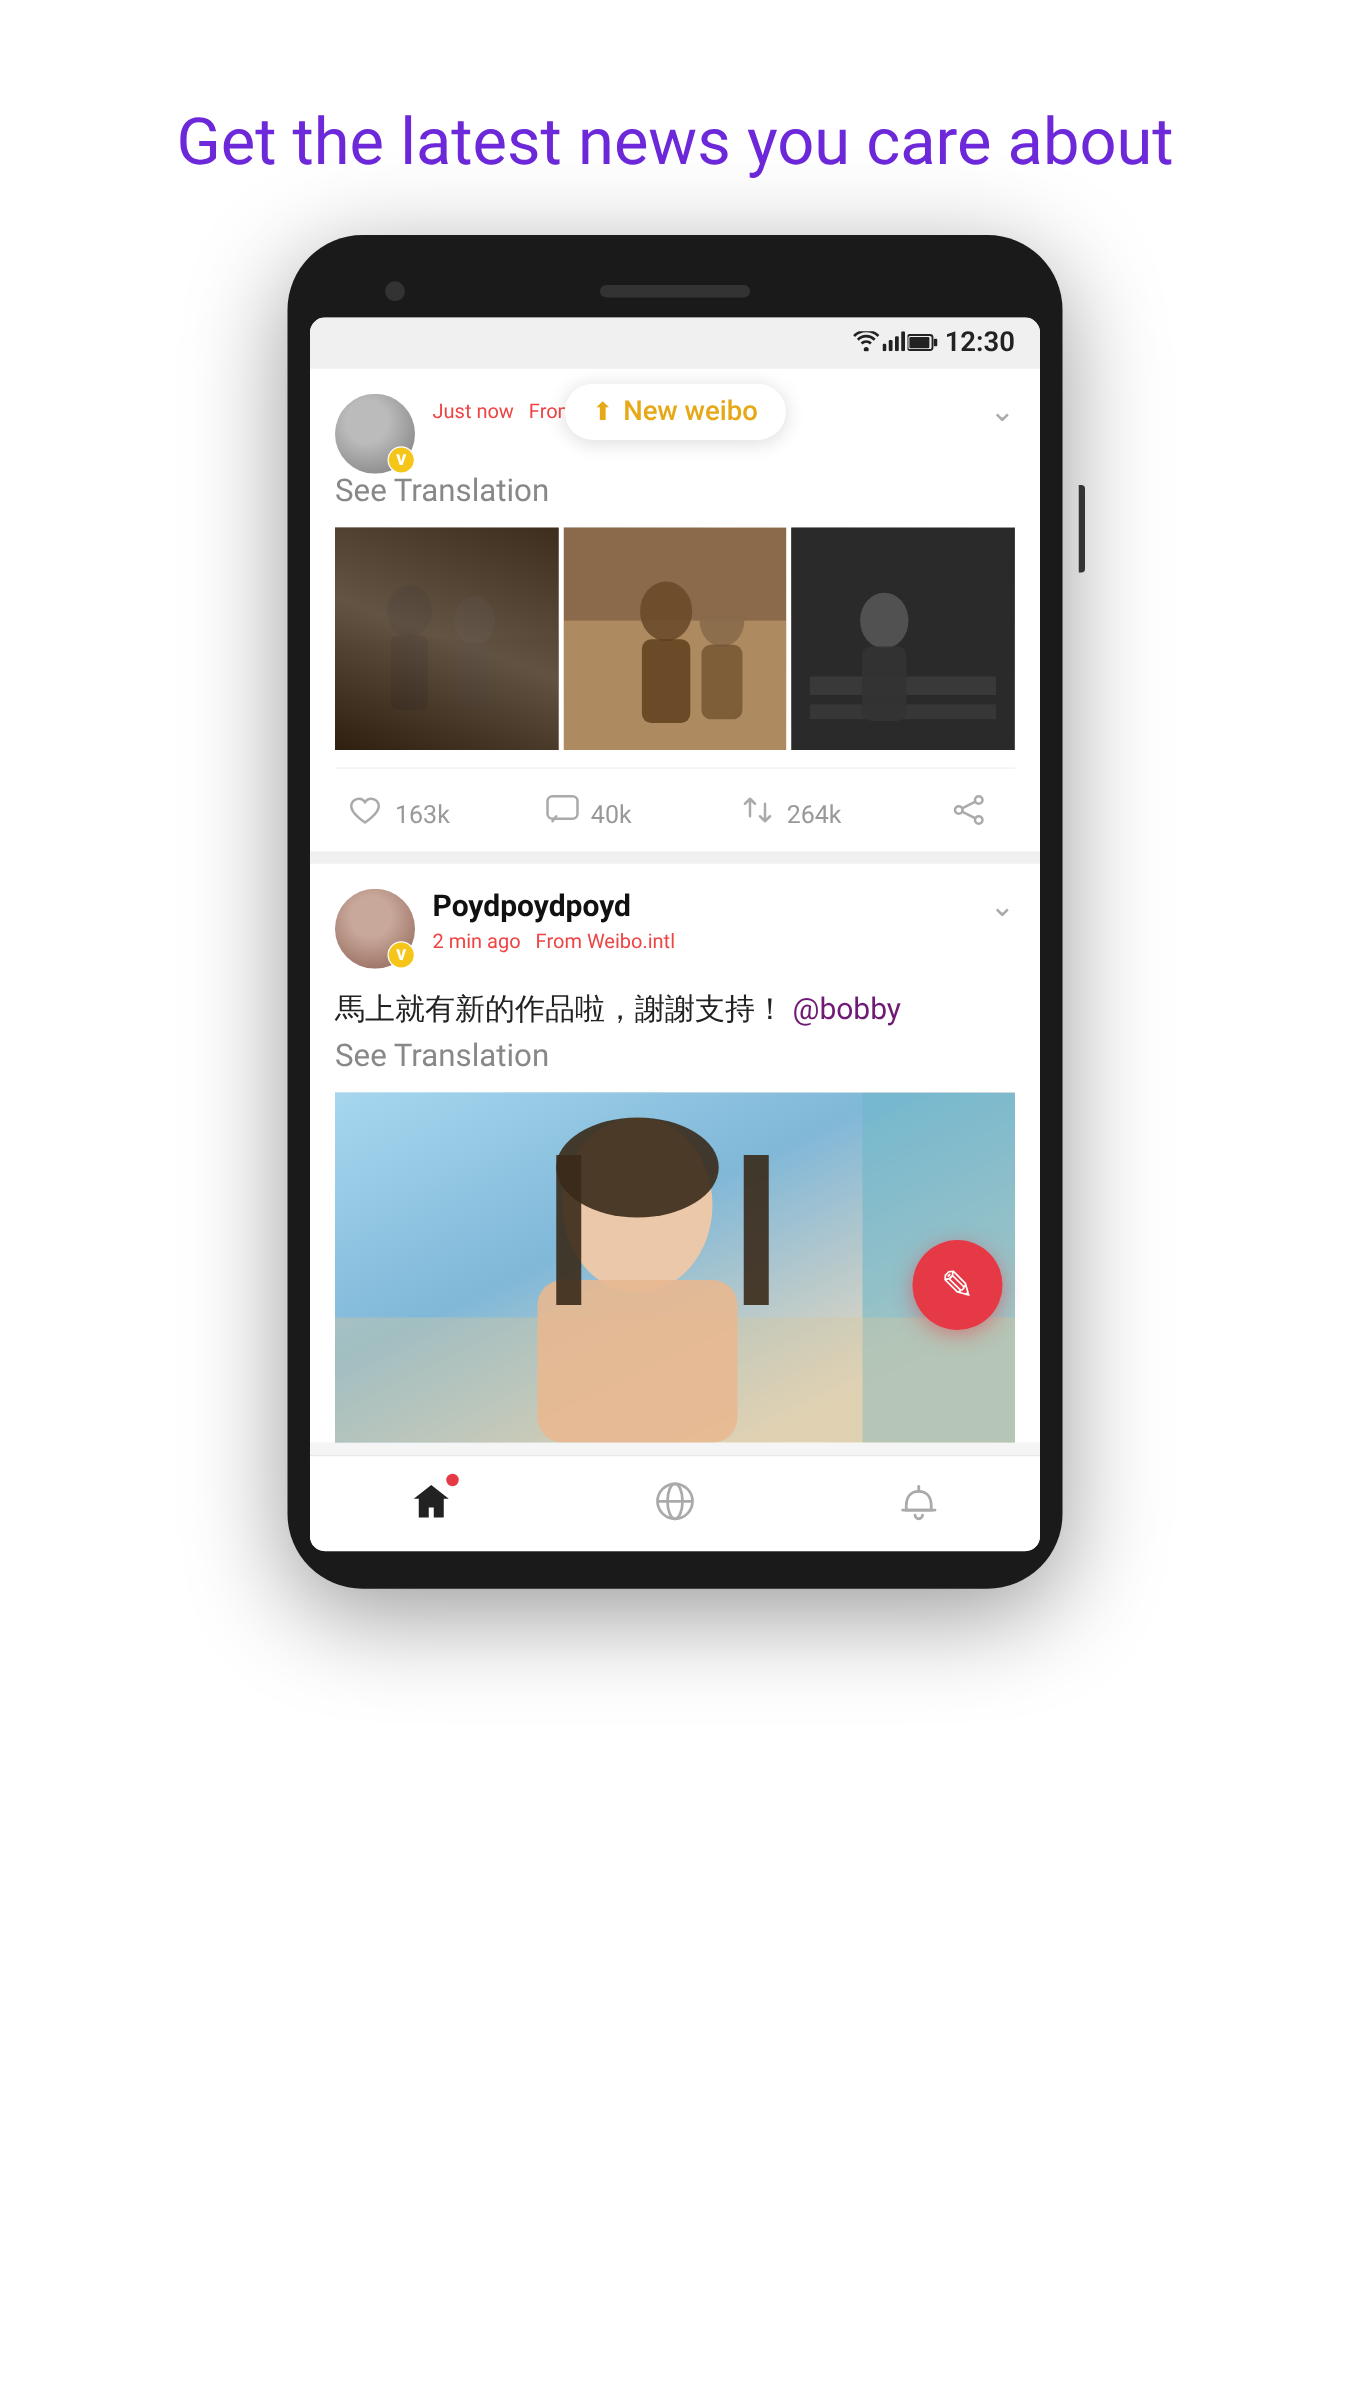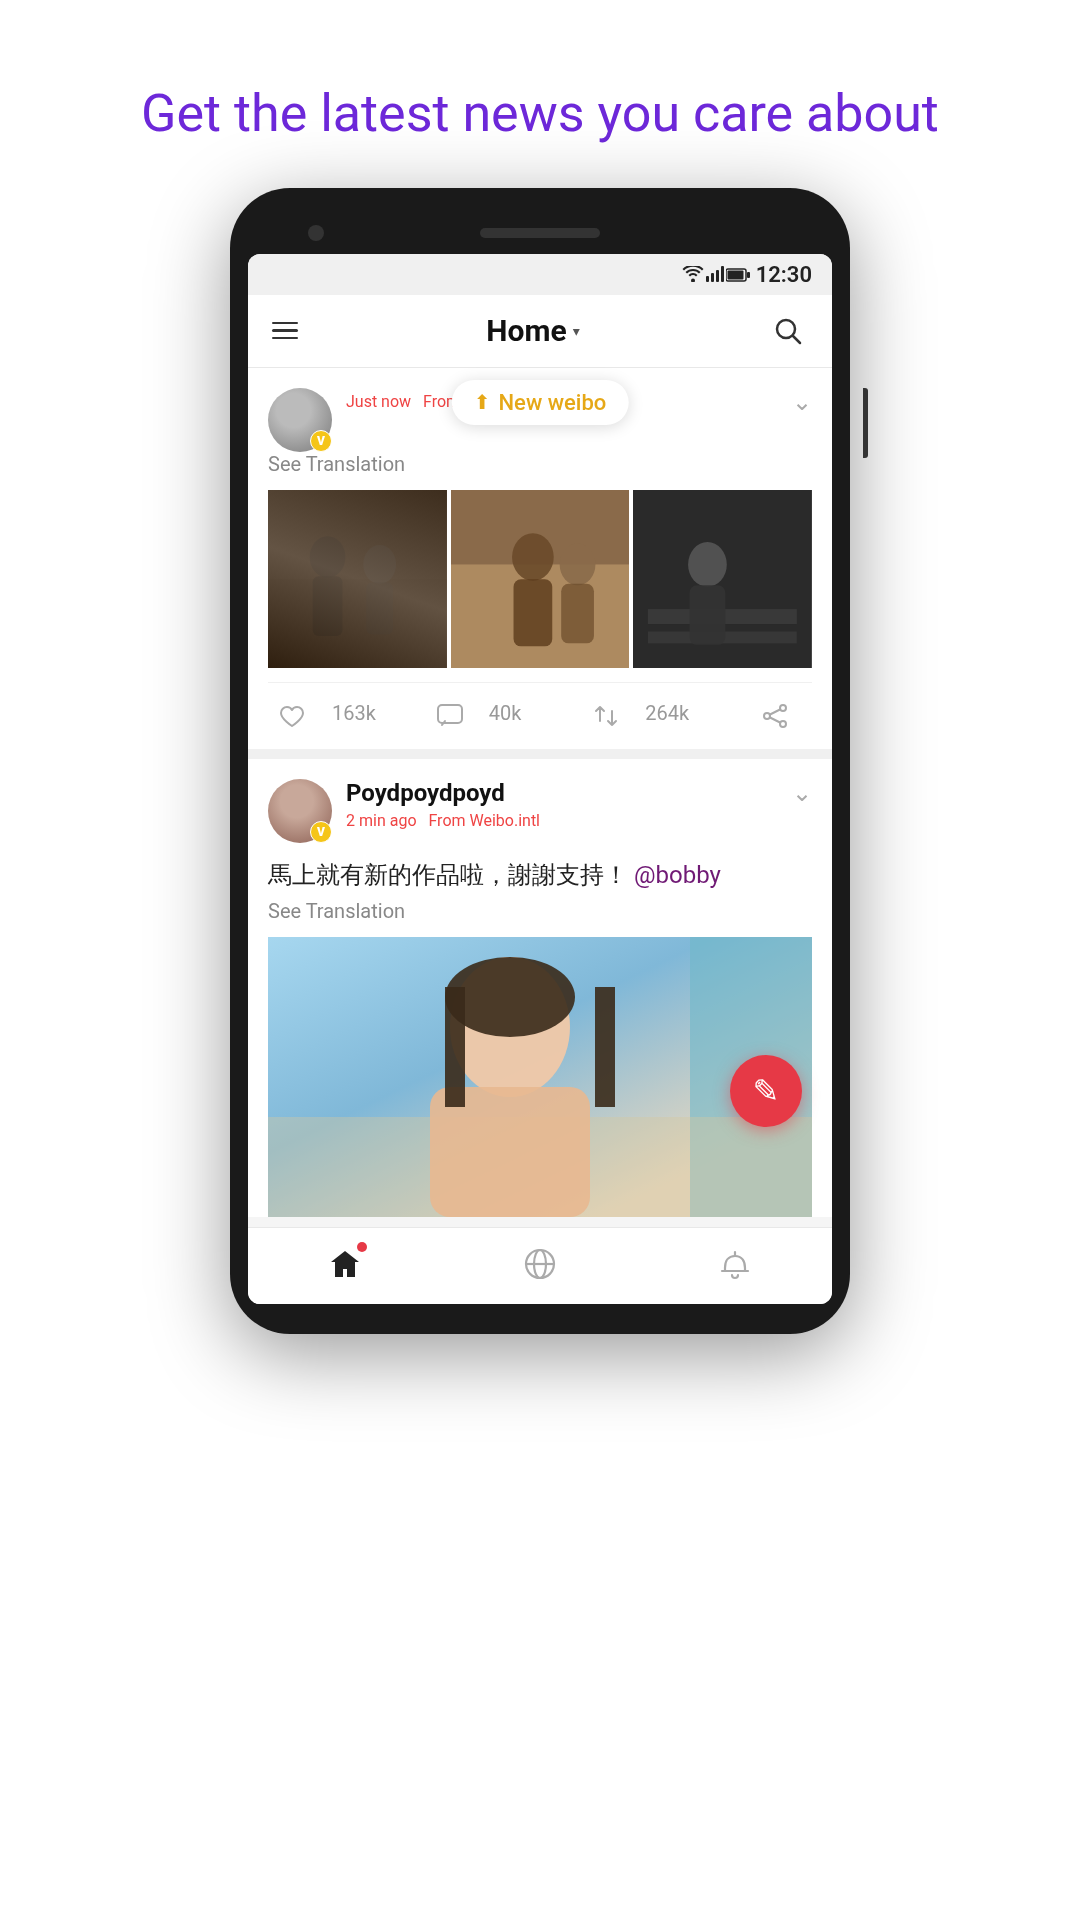--- a/index.html
+++ b/index.html
@@ -273,21 +273,21 @@
       color: #222;
       margin: 14px 0 6px;
       line-height: 1.5;
     }
 
     .post-mention {
       color: #701a75;
     }
 
     .see-translation {
-      font-size: 20px;
+      font-size: 25px;
       color: #888;
       margin-bottom: 14px;
       cursor: pointer;
     }
 
     
     .image-grid-3 {
       display: grid;
       grid-template-columns: 1fr 1fr 1fr;
       gap: 4px;
@@ -335,22 +335,22 @@
       display: flex;
       align-items: center;
       padding: 18px 10px;
       border-top: 1px solid #f0f0f0;
       gap: 0;
       margin-top: 14px;
     }
 
     .action-item {
       display: flex;
-      align-items: flex-start;
-      gap: 24px;
+      align-items: flex-end;
+      gap: 8px;
       flex: 1;
       font-size: 20px;
       color: #999;
       cursor: pointer;
     }
 
     .action-icon {
       width: 30px;
       height: 30px;
       display: flex;
@@ -457,37 +457,20 @@
           <svg width="24" height="14" viewBox="0 0 24 14" fill="#222">
             <rect x="0" y="1" width="20" height="12" rx="2" stroke="#222" stroke-width="1.5" fill="none"></rect>
             <rect x="1.5" y="2.5" width="16" height="9" rx="1" fill="#222"></rect>
             <rect x="21" y="4" width="3" height="6" rx="1" fill="#222"></rect>
           </svg>
         </span>
         <span style="font-size:22px;font-weight:600;color:#222;margin-left:4px;">12:30</span>
       </div>
     </div>
 
-    <div class="app-bar">
-      <div class="hamburger">
-        <span></span>
-        <span></span>
-        <span></span>
-      </div>
-      <div class="app-title-wrap">
-        <span class="app-title">Home</span>
-        <span class="dropdown-arrow">▾</span>
-      </div>
-      <div class="search-btn">
-        <svg width="30" height="30" viewBox="0 0 30 30" fill="none" stroke="#333" stroke-width="2.5" stroke-linecap="round">
-          <circle cx="13" cy="13" r="9"></circle>
-          <line x1="20" y1="20" x2="27" y2="27"></line>
-        </svg>
-      </div>
-    </div>
 
     <div class="feed" style="position:relative;">
 
       <div class="post-card" style="position:relative;">
 
         <div class="new-weibo-toast">
           <span class="arrow-up">⬆</span>
           <span>New weibo</span>
         </div>
 

